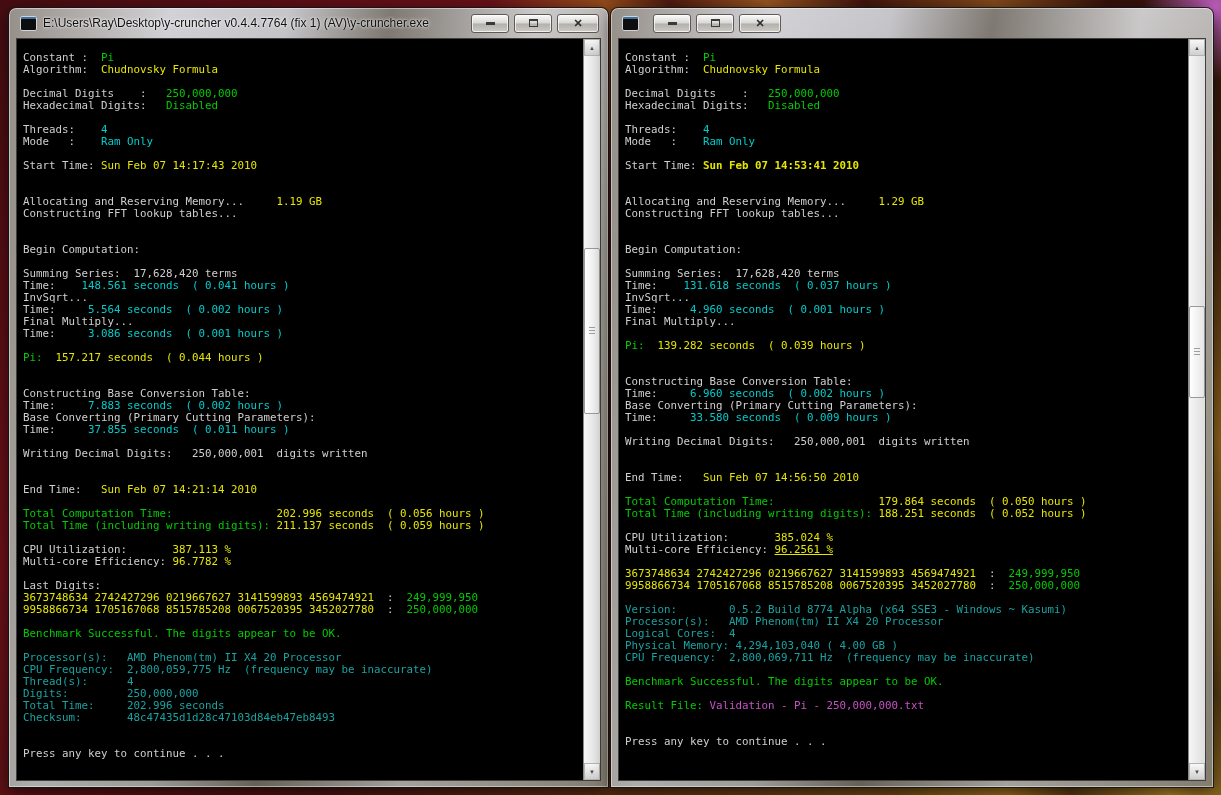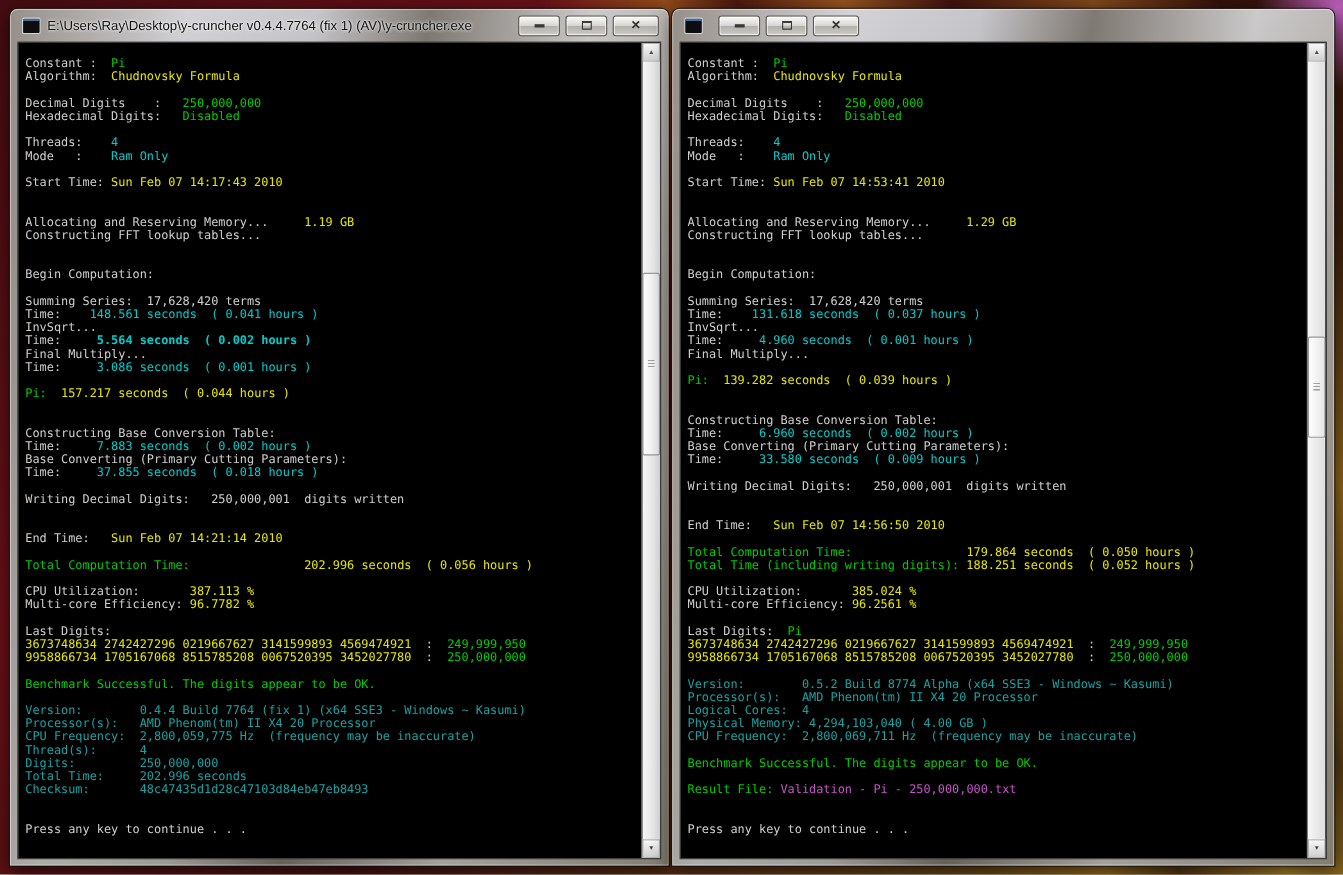--- a/index.html
+++ b/index.html
@@ -87,49 +87,49 @@
         <div class="cline"></div>
         <div class="cline"><span style="color: rgb(207, 207, 207);">Allocating and Reserving Memory...     </span><span style="color: rgb(230, 230, 0);">1.19 GB</span></div>
         <div class="cline"><span style="color: rgb(207, 207, 207);">Constructing FFT lookup tables...</span></div>
         <div class="cline"></div>
         <div class="cline"></div>
         <div class="cline"><span style="color: rgb(207, 207, 207);">Begin Computation:</span></div>
         <div class="cline"></div>
         <div class="cline"><span style="color: rgb(207, 207, 207);">Summing Series:  17,628,420 terms</span></div>
         <div class="cline"><span style="color: rgb(207, 207, 207);">Time:    </span><span style="color: rgb(0, 204, 204);">148.561 seconds  ( 0.041 hours )</span></div>
         <div class="cline"><span style="color: rgb(207, 207, 207);">InvSqrt...</span></div>
-        <div class="cline"><span style="color: rgb(207, 207, 207);">Time:     </span><span style="color: rgb(0, 204, 204); font-weight: bold;">5.564 seconds  ( 0.002 hours )</span></div>
+        <div class="cline"><span style="color: rgb(207, 207, 207);">Time:     </span><span style="color: rgb(0, 204, 204);">5.564 seconds  ( 0.002 hours )</span></div>
         <div class="cline"><span style="color: rgb(207, 207, 207);">Final Multiply...</span></div>
         <div class="cline"><span style="color: rgb(207, 207, 207);">Time:     </span><span style="color: rgb(0, 204, 204);">3.086 seconds  ( 0.001 hours )</span></div>
         <div class="cline"></div>
         <div class="cline"><span style="color: rgb(0, 204, 0);">Pi:</span><span style="color: rgb(230, 230, 0);">  157.217 seconds  ( 0.044 hours )</span></div>
         <div class="cline"></div>
         <div class="cline"></div>
         <div class="cline"><span style="color: rgb(207, 207, 207);">Constructing Base Conversion Table:</span></div>
         <div class="cline"><span style="color: rgb(207, 207, 207);">Time:     </span><span style="color: rgb(0, 204, 204);">7.883 seconds  ( 0.002 hours )</span></div>
         <div class="cline"><span style="color: rgb(207, 207, 207);">Base Converting (Primary Cutting Parameters):</span></div>
-        <div class="cline"><span style="color: rgb(207, 207, 207);">Time:     </span><span style="color: rgb(0, 204, 204);">37.855 seconds  ( 0.018 hours )</span></div>
+        <div class="cline"><span style="color: rgb(207, 207, 207);">Time:     </span><span style="color: rgb(0, 204, 204);">37.855 seconds  ( 0.011 hours )</span></div>
         <div class="cline"></div>
         <div class="cline"><span style="color: rgb(207, 207, 207);">Writing Decimal Digits:   250,000,001  digits written</span></div>
         <div class="cline"></div>
         <div class="cline"></div>
         <div class="cline"><span style="color: rgb(207, 207, 207);">End Time:   </span><span style="color: rgb(230, 230, 0); text-align: center;">Sun Feb 07 14:21:14 2010</span></div>
         <div class="cline"></div>
         <div class="cline"><span style="color: rgb(0, 204, 0);">Total Computation Time:</span><span style="color: rgb(207, 207, 207);">                </span><span style="color: rgb(230, 230, 0);">202.996 seconds  ( 0.056 hours )</span></div>
+        <div class="cline"><span style="color: rgb(0, 204, 0);">Total Time (including writing digits): </span><span style="color: rgb(230, 230, 0);">211.137 seconds  ( 0.059 hours )</span></div>
         <div class="cline"></div>
         <div class="cline"><span style="color: rgb(207, 207, 207);">CPU Utilization:       </span><span style="color: rgb(230, 230, 0); margin-top: 28px;">387.113 %</span></div>
         <div class="cline"><span style="color: rgb(207, 207, 207);">Multi-core Efficiency: </span><span style="color: rgb(230, 230, 0);">96.7782 %</span></div>
         <div class="cline"></div>
         <div class="cline"><span style="color: rgb(207, 207, 207);">Last Digits:</span></div>
         <div class="cline"><span style="color: rgb(230, 230, 0);">3673748634 2742427296 0219667627 3141599893 4569474921</span><span style="color: rgb(207, 207, 207);">  :  </span><span style="color: rgb(0, 204, 0);">249,999,950</span></div>
         <div class="cline"><span style="color: rgb(230, 230, 0);">9958866734 1705167068 8515785208 0067520395 3452027780</span><span style="color: rgb(207, 207, 207);">  :  </span><span style="color: rgb(0, 204, 0);">250,000,000</span></div>
         <div class="cline"></div>
         <div class="cline"><span style="color: rgb(0, 204, 0);">Benchmark Successful. The digits appear to be OK.</span></div>
         <div class="cline"></div>
-        <div class="cline"><span style="color: rgb(24, 163, 163);">Version:        0.4.4 Build 7764 (fix 1) (x64 SSE3 - Windows ~ Kasumi)</span></div>
         <div class="cline"><span style="color: rgb(24, 163, 163);">Processor(s):   AMD Phenom(tm) II X4 20 Processor</span></div>
         <div class="cline"><span style="color: rgb(24, 163, 163);">CPU Frequency:  2,800,059,775 Hz  (frequency may be inaccurate)</span></div>
         <div class="cline"><span style="color: rgb(24, 163, 163);">Thread(s):      4</span></div>
         <div class="cline"><span style="color: rgb(24, 163, 163);">Digits:         250,000,000</span></div>
         <div class="cline"><span style="color: rgb(24, 163, 163);">Total Time:     202.996 seconds</span></div>
         <div class="cline"><span style="color: rgb(24, 163, 163);">Checksum:       48c47435d1d28c47103d84eb47eb8493</span></div>
         <div class="cline"></div>
         <div class="cline"></div>
         <div class="cline"><span style="color: rgb(207, 207, 207);">Press any key to continue . . .</span></div>
       </div>
@@ -164,21 +164,21 @@
     <div class="console-text">
         <div class="cline"><span style="color: rgb(207, 207, 207);">Constant :  </span><span style="color: rgb(0, 204, 0);">Pi</span></div>
         <div class="cline"><span style="color: rgb(207, 207, 207);">Algorithm:  </span><span style="color: rgb(230, 230, 0);">Chudnovsky Formula</span></div>
         <div class="cline"></div>
         <div class="cline"><span style="color: rgb(207, 207, 207);">Decimal Digits    :   </span><span style="color: rgb(0, 204, 0);">250,000,000</span></div>
         <div class="cline"><span style="color: rgb(207, 207, 207);">Hexadecimal Digits:   </span><span style="color: rgb(0, 204, 0);">Disabled</span></div>
         <div class="cline"></div>
         <div class="cline"><span style="color: rgb(207, 207, 207);">Threads:    </span><span style="color: rgb(0, 204, 204);">4</span></div>
         <div class="cline"><span style="color: rgb(207, 207, 207);">Mode   :    </span><span style="color: rgb(0, 204, 204);">Ram Only</span></div>
         <div class="cline"></div>
-        <div class="cline"><span style="color: rgb(207, 207, 207);">Start Time: </span><span style="color: rgb(230, 230, 0);">Sun Feb 07 14:53:41 2010</span></div>
+        <div class="cline"><span style="color: rgb(207, 207, 207);">Start Time: </span><span style="color: rgb(230, 230, 0); font-weight: bold;">Sun Feb 07 14:53:41 2010</span></div>
         <div class="cline"></div>
         <div class="cline"></div>
         <div class="cline"><span style="color: rgb(207, 207, 207);">Allocating and Reserving Memory...     </span><span style="color: rgb(230, 230, 0);">1.29 GB</span></div>
         <div class="cline"><span style="color: rgb(207, 207, 207);">Constructing FFT lookup tables...</span></div>
         <div class="cline"></div>
         <div class="cline"></div>
         <div class="cline"><span style="color: rgb(207, 207, 207);">Begin Computation:</span></div>
         <div class="cline"></div>
         <div class="cline"><span style="color: rgb(207, 207, 207);">Summing Series:  17,628,420 terms</span></div>
         <div class="cline"><span style="color: rgb(207, 207, 207);">Time:    </span><span style="color: rgb(0, 204, 204);">131.618 seconds  ( 0.037 hours )</span></div>
@@ -196,23 +196,22 @@
         <div class="cline"></div>
         <div class="cline"><span style="color: rgb(207, 207, 207);">Writing Decimal Digits:   250,000,001  digits written</span></div>
         <div class="cline"></div>
         <div class="cline"></div>
         <div class="cline"><span style="color: rgb(207, 207, 207);">End Time:   </span><span style="color: rgb(230, 230, 0);">Sun Feb 07 14:56:50 2010</span></div>
         <div class="cline"></div>
         <div class="cline"><span style="color: rgb(0, 204, 0);">Total Computation Time:</span><span style="color: rgb(207, 207, 207);">                </span><span style="color: rgb(230, 230, 0);">179.864 seconds  ( 0.050 hours )</span></div>
         <div class="cline"><span style="color: rgb(0, 204, 0);">Total Time (including writing digits): </span><span style="color: rgb(230, 230, 0);">188.251 seconds  ( 0.052 hours )</span></div>
         <div class="cline"></div>
         <div class="cline"><span style="color: rgb(207, 207, 207);">CPU Utilization:       </span><span style="color: rgb(230, 230, 0);">385.024 %</span></div>
-        <div class="cline"><span style="color: rgb(207, 207, 207);">Multi-core Efficiency: </span><span style="color: rgb(230, 230, 0);">96.2561 %</span></div>
-        <div class="cline"></div>
-        <div class="cline"><span style="color: rgb(207, 207, 207);">Last Digits:  </span><span style="color: rgb(0, 204, 0);">Pi</span></div>
+        <div class="cline"><span style="color: rgb(207, 207, 207);">Multi-core Efficiency: </span><span style="color: rgb(230, 230, 0); text-decoration: underline;">96.2561 %</span></div>
+        <div class="cline"></div>
         <div class="cline"><span style="color: rgb(230, 230, 0);">3673748634 2742427296 0219667627 3141599893 4569474921</span><span style="color: rgb(207, 207, 207);">  :  </span><span style="color: rgb(0, 204, 0);">249,999,950</span></div>
         <div class="cline"><span style="color: rgb(230, 230, 0);">9958866734 1705167068 8515785208 0067520395 3452027780</span><span style="color: rgb(207, 207, 207);">  :  </span><span style="color: rgb(0, 204, 0);">250,000,000</span></div>
         <div class="cline"></div>
         <div class="cline"><span style="color: rgb(24, 163, 163);">Version:        0.5.2 Build 8774 Alpha (x64 SSE3 - Windows ~ Kasumi)</span></div>
         <div class="cline"><span style="color: rgb(24, 163, 163);">Processor(s):   AMD Phenom(tm) II X4 20 Processor</span></div>
         <div class="cline"><span style="color: rgb(24, 163, 163);">Logical Cores:  4</span></div>
         <div class="cline"><span style="color: rgb(24, 163, 163);">Physical Memory: 4,294,103,040 ( 4.00 GB )</span></div>
         <div class="cline"><span style="color: rgb(24, 163, 163);">CPU Frequency:  2,800,069,711 Hz  (frequency may be inaccurate)</span></div>
         <div class="cline"></div>
         <div class="cline"><span style="color: rgb(0, 204, 0);">Benchmark Successful. The digits appear to be OK.</span></div>

